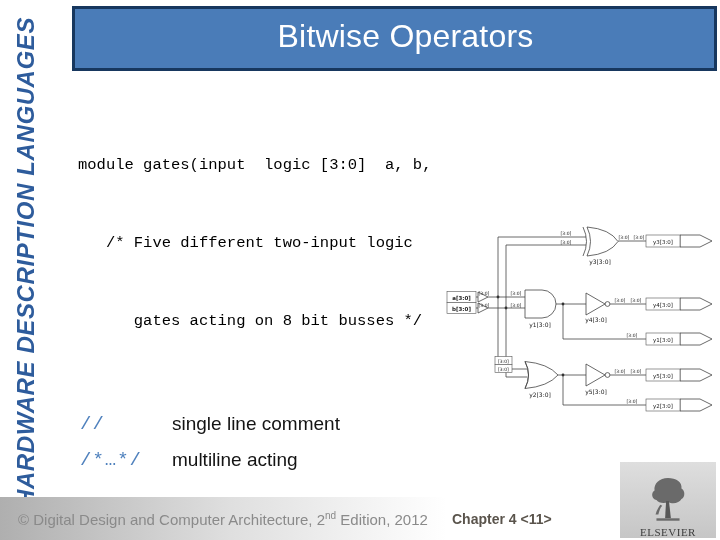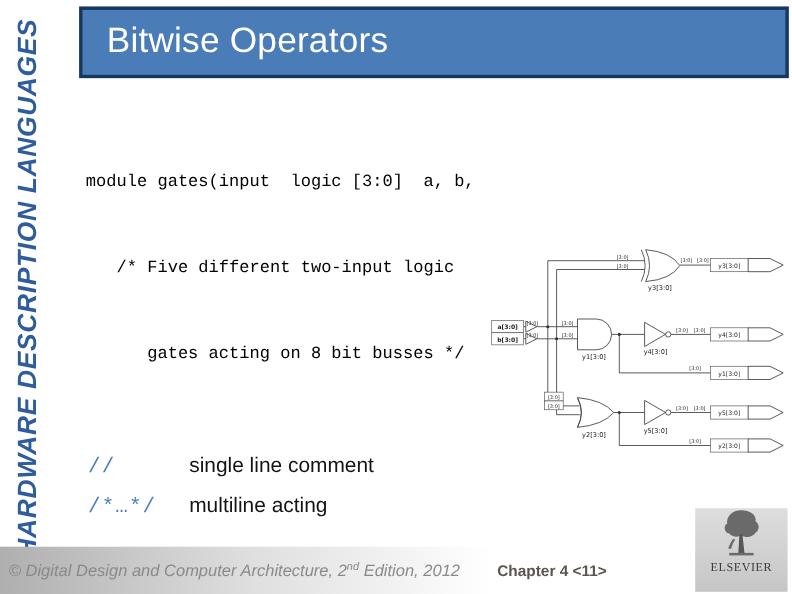--- a/index.html
+++ b/index.html
@@ -6,21 +6,21 @@
   body {
     width:720px; height:540px; position:relative; overflow:hidden;
     background:#ffffff; font-family:"Liberation Sans",sans-serif;
   }
   
   .titlebar {
     position:absolute; left:72px; top:6px; width:639px; height:59px;
     background:var(--title-bar,#4a7cb8); border:3px solid var(--title-border,#17375e);
   }
   .titlebar .title {
-    display:block; padding:9px 0 0 22px; font-size:32px; color:#ffffff; letter-spacing:.2px;
+    display:block; padding:9px 0 0 22px; font-size:32px; color:#ffffff; letter-spacing:.2px;text-align:center;
   }
   
   .vlabel {
     position:absolute; left:12px; top:507px; transform:rotate(-90deg); transform-origin:0 0;
     white-space:nowrap; font-weight:bold; font-style:italic; font-size:24px;
     color:var(--sidebar-text,#2e5c9c); letter-spacing:.6px;
   }
   
   .code {
     position:absolute; left:78px; top:100px;
@@ -37,33 +37,33 @@
   .legend-desc { font-size:19px; color:#141414; }
   
   .circuit { position:absolute; left:440px; top:220px; }
   .circuit text { font-family:"DejaVu Sans",sans-serif; fill:#222; }
   
   .footer-strip {
     position:absolute; left:0; bottom:0; width:720px; height:43px;
     background:linear-gradient(to right,#afafaf 0%,#dfdfdf 32%,#ffffff 62%);
   }
   .copyright {
-    position:absolute; left:8px; bottom:12px; font-style:italic;
+    position:absolute; left:18px; bottom:12px; 
     font-size:15px; color:#8a8a8a;
   }
   .copyright sup { font-size:10px; }
   .chapter {
     position:absolute; left:452px; bottom:13px; font-weight:bold;
     font-size:14px; color:#5a544c;
   }
   .logo {
-    position:absolute; right:4px; bottom:2px; width:84px; height:76px;
+    position:absolute; right:4px; bottom:2px; width:96px; height:76px;
     background:linear-gradient(180deg,#dedede,#c6c6c6);
     display:flex; flex-direction:column; align-items:center; justify-content:flex-end;
-    padding-bottom:16px; box-sizing:border-box;
+    padding-bottom:0; box-sizing:border-box;
   }
   .logo-text {
     font-family:"Liberation Serif",serif; font-size:11px; letter-spacing:.5px; color:#3d3d3d;
   }
 </style>
 </head>
 <body>
 
 <div class="titlebar">
   <span class="title">Bitwise Operators</span>

